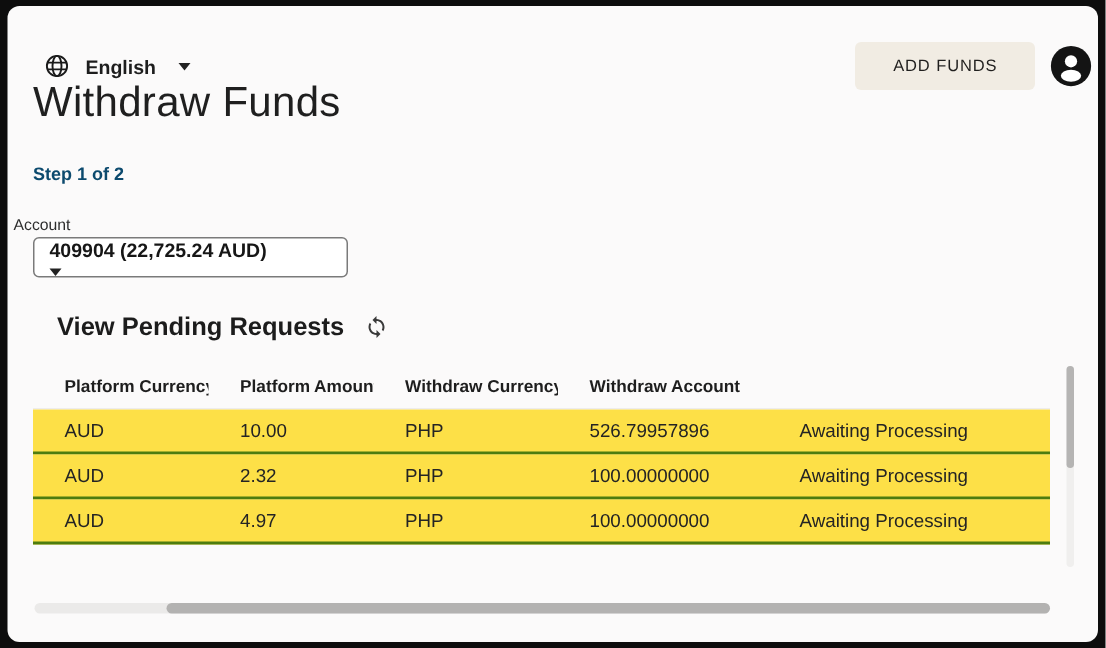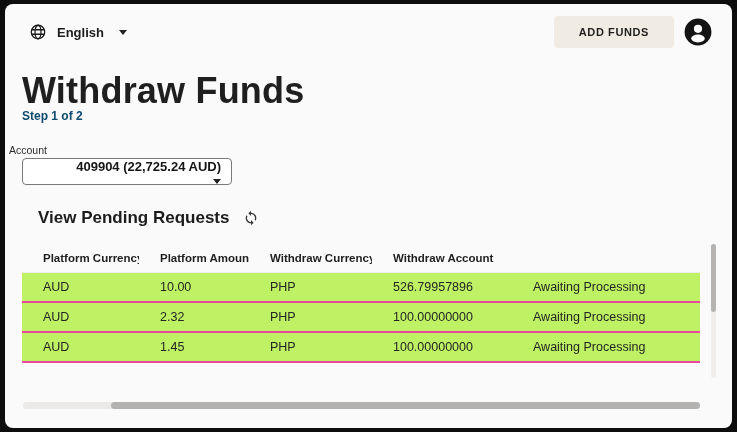--- a/index.html
+++ b/index.html
@@ -13,56 +13,56 @@
   .app {
     position: absolute;
     top: 4px; left: 5px; right: 5px; bottom: 4px;
     background: #fbfafa;
     border-radius: 8px;
     overflow: hidden;
   }
   
   .topbar {
     position: absolute;
-    top: 4px; left: 0; right: 0;
+    top: 16px; left: 0; right: 0;
     height: 48px;
     display: flex;
     align-items: center;
-    padding: 0 20px 0 24px;
+    padding: 0 4px 0 24px;
   }
   .lang-group { display: flex; align-items: center; cursor: pointer; }
   .lang-label { margin-left: 10px; font-size: 13px; font-weight: 600; color: #1d1d1d; }
   .caret {
     width: 0; height: 0;
     border-left: 4px solid transparent;
     border-right: 4px solid transparent;
     border-top: 5px solid #222;
     display: inline-block;
   }
   .lang-caret { margin-left: 15px; }
   .topbar-right { margin-left: auto; display: flex; align-items: center; }
   .add-funds-btn {
     background: #f1ece3;
     border: none;
     border-radius: 4px;
     padding: 10px 25px;
     font-family: "Liberation Sans", sans-serif;
     font-size: 11px;
-    font-weight: bold;
+    font-weight: normal;
     letter-spacing: 0.6px;
     color: #201f1e;
     cursor: pointer;
   }
   .avatar { margin-left: 10px; cursor: pointer; display: flex; }
   
   .page-title {
     position: absolute;
-    left: 17px; top: 66px;
-    font-size: 36px;
-    font-weight: bold;
+    left: 17px; top: 48px;
+    font-size: 28px;
+    font-weight: normal;
     color: #1f1f1f;
     letter-spacing: 0.2px;
   }
   .page-step {
     position: absolute;
     left: 17px; top: 105px;
     font-size: 12px;
     font-weight: bold;
     color: #0c4a6e;
   }
@@ -74,21 +74,21 @@
     color: #2c2c2c;
   }
   .account-select {
     position: absolute;
     left: 17px; top: 154px;
     width: 210px; height: 27px;
     background: #fff;
     border: 1px solid #7a7a7a;
     border-radius: 4px;
     display: flex;
-    align-items: flex-end;
+    align-items: flex-start;
     padding: 0 10px;
     cursor: pointer;
     flex-direction: column;
   }
   .account-select .value {
     font-size: 13px;
     font-weight: 600;
     color: #161616;
     flex: 1;
     white-space: nowrap;
@@ -116,22 +116,22 @@
   .table {
     position: absolute;
     left: 17px; top: 240px;
     width: 678px;
   }
   .t-row { display: flex; align-items: center; }
   .t-head { height: 28px; }
   .t-head .t-cell { font-size: 11.5px; font-weight: bold; color: #1e1e1e; }
   .t-body .t-row {
     height: 30px;
-    background: #bef264;
-    border-bottom: 2px solid #ec4899;
+    background: #fde047;
+    border-bottom: 2px solid #4d7c0f;
     justify-content: flex-end;
   }
   .t-body { border-top: 1px solid #eeeceb; }
   .t-body .t-cell { font-size: 12.5px; color: #242424; }
   .t-cell { padding-left: 21px; white-space: nowrap; overflow: hidden; }
   .c0 { width: 117px; }
   .c1 { width: 110px; }
   .c2 { width: 123px; }
   .c3 { width: 140px; }
   .c4 { flex: 1; }
@@ -232,21 +232,21 @@
       </div>
       <div class="t-row">
         <div class="t-cell c0">AUD</div>
         <div class="t-cell c1">2.32</div>
         <div class="t-cell c2">PHP</div>
         <div class="t-cell c3">100.00000000</div>
         <div class="t-cell c4">Awaiting Processing</div>
       </div>
       <div class="t-row">
         <div class="t-cell c0">AUD</div>
-        <div class="t-cell c1">1.45</div>
+        <div class="t-cell c1">4.97</div>
         <div class="t-cell c2">PHP</div>
         <div class="t-cell c3">100.00000000</div>
         <div class="t-cell c4">Awaiting Processing</div>
       </div>
     </div>
   </div>
 
   <div class="v-scrollbar">
     <div class="v-thumb"></div>
   </div>

